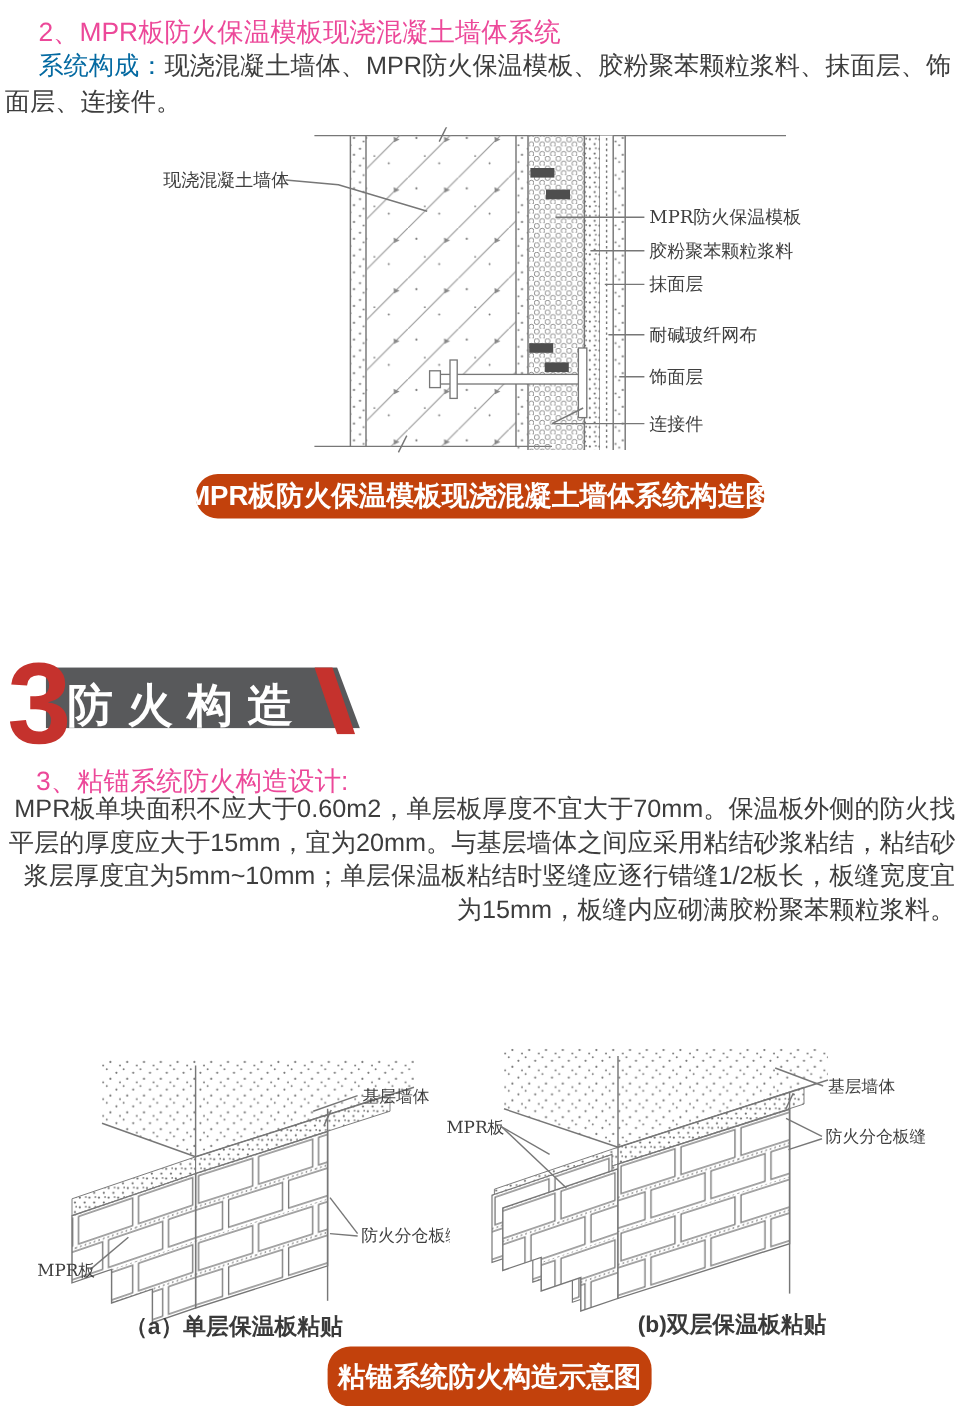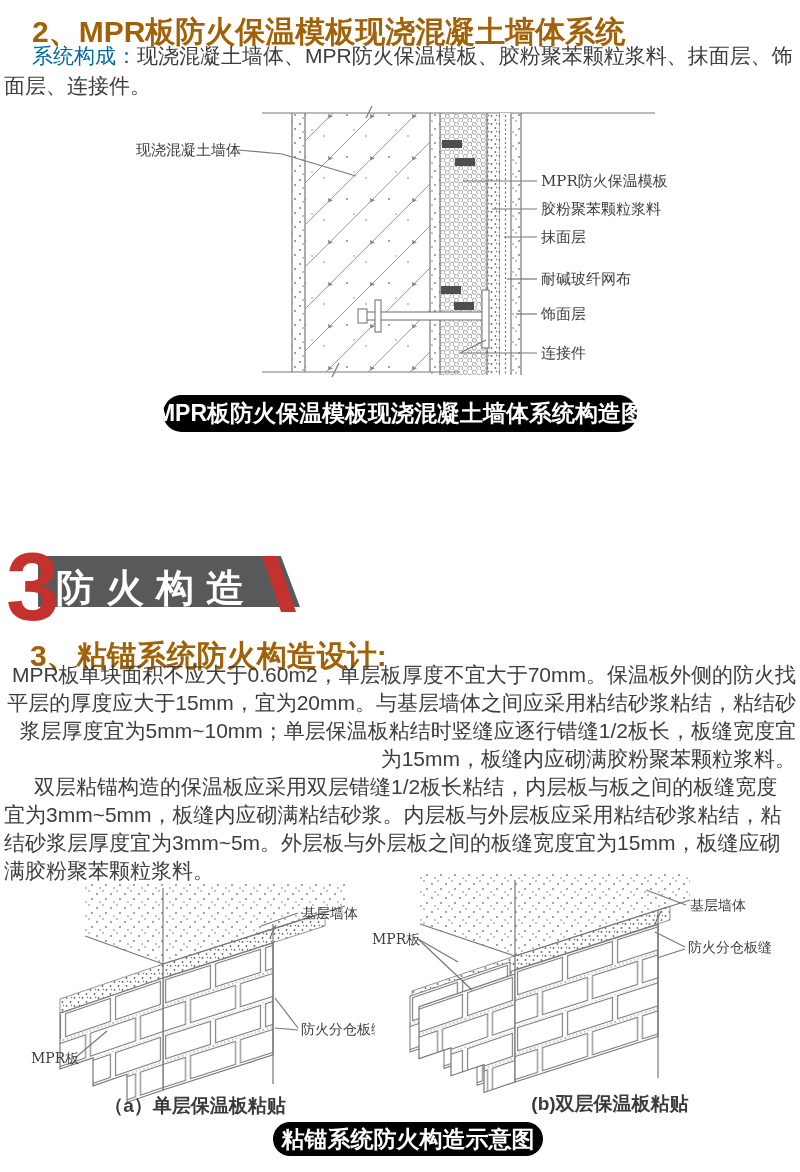--- a/index.html
+++ b/index.html
@@ -1,22 +1,22 @@
 <!DOCTYPE html>
 <html><head>
 <meta charset="utf-8">
 <style>
   html,body{margin:0;padding:0;background:#ffffff;}
   .page{position:relative;width:800px;height:1172px;background:#ffffff;overflow:hidden;
         font-family:"Liberation Sans",sans-serif;color:#3d3d3d;}
   .abs{position:absolute;}
-  .h-red{font-size:30px;font-weight:bold;color:#a16207;white-space:nowrap;}
+  .h-red{font-size:22px;font-weight:normal;color:#ec4899;white-space:nowrap;}
   .body-txt{font-size:21px;line-height:30px;color:#3d3d3d;width:792px;}
   .lead-red{color:#0369a1;}
-  .pill{background:#000000;color:#ffffff;font-weight:bold;display:flex;align-items:center;
+  .pill{background:#c2410c;color:#ffffff;font-weight:bold;display:flex;align-items:center;
         justify-content:center;border-radius:19px;white-space:nowrap;}
   .banner-gray{background:#58595b;clip-path:polygon(0 0,92.7% 0,100% 100%,0 100%);}
   .banner-red{background:#c5322d;clip-path:polygon(5.3% 0,44.7% 0,94.7% 100%,55.3% 100%);}
   .banner-num{font-size:96px;line-height:76px;font-weight:bold;color:#c5322d;}
   .banner-title{font-size:38px;font-weight:bold;color:#ffffff;letter-spacing:12px;white-space:nowrap;}
   .diag-label{font-family:"DejaVu Serif",serif;font-size:15px;fill:#3f3f3f;}
   .diag-label-sm{font-family:"DejaVu Serif",serif;font-size:14px;fill:#3f3f3f;}
   .diag-caption{font-family:"Liberation Sans",sans-serif;font-size:19px;font-weight:bold;fill:#3a3a3a;}
   svg line,svg polyline,svg path.ln{stroke:#777;stroke-width:1.2;fill:none;}
 </style>
@@ -126,21 +126,20 @@
 
 
   <div class="abs banner-gray" style="left:38px;top:556px;width:262px;height:51px;"></div>
   <div class="abs banner-red" style="left:260px;top:556px;width:38px;height:56px;"></div>
   <div class="abs banner-num" style="left:6px;top:549px;">3</div>
   <div class="abs banner-title" style="left:56px;top:563px;">防火构造</div>
 
   <div class="abs h-red" style="left:30px;top:636px;">3、粘锚系统防火构造设计:</div>
 
   <div class="abs body-txt" style="left:4px;top:661px;line-height:28px;text-align:right;">MPR板单块面积不应大于0.60m2，单层板厚度不宜大于70mm。保温板外侧的防火找平层的厚度应大于15mm，宜为20mm。与基层墙体之间应采用粘结砂浆粘结，粘结砂浆层厚度宜为5mm~10mm；单层保温板粘结时竖缝应逐行错缝1/2板长，板缝宽度宜为15mm，板缝内应砌满胶粉聚苯颗粒浆料。</div>
-  <div class="abs body-txt" style="left:4px;top:773px;line-height:28px;text-indent:30px;">双层粘锚构造的保温板应采用双层错缝1/2板长粘结，内层板与板之间的板缝宽度宜为3mm~5mm，板缝内应砌满粘结砂浆。内层板与外层板应采用粘结砂浆粘结，粘结砂浆层厚度宜为3mm~5m。外层板与外层板之间的板缝宽度宜为15mm，板缝应砌满胶粉聚苯颗粒浆料。</div>
 
   <svg class="abs" style="left:25px;top:876px;" width="350" height="244" viewBox="0 0 350 244">
 
     <polygon points="138,88 320,30 320,6 60,6 60,60" fill="url(#pSpeckle)"></polygon>
     <line x1="138" y1="88" x2="320" y2="30" stroke="#888" stroke-width="1"></line>
     <line x1="138" y1="88" x2="60" y2="60" stroke="#888" stroke-width="1"></line>
     <line x1="138" y1="12" x2="138" y2="88" stroke="#888" stroke-width="1"></line>
 
     <polygon points="138,88 300,36 300,50 138,102" fill="url(#pSpeckleD)" stroke="#777" stroke-width="0.8"></polygon>
     <polygon points="138,88 35,123 35,137 138,102" fill="url(#pSpeckleD)" stroke="#777" stroke-width="0.8"></polygon>
@@ -192,15 +191,15 @@
     <line x1="58" y1="73" x2="112" y2="124"></line>
     <text x="12" y="78" class="diag-label-sm">MPR板</text>
     <line x1="326" y1="39" x2="286" y2="24"></line>
     <text x="330" y="44" class="diag-label-sm">基层墙体</text>
     <line x1="325" y1="81" x2="295" y2="66"></line>
     <line x1="325" y1="83" x2="297" y2="92"></line>
     <text x="328" y="86" class="diag-label-sm">防火分仓板缝</text>
     <text x="250" y="244" class="diag-caption" text-anchor="middle">(b)双层保温板粘贴</text>
   </svg>
 
-  <div class="abs pill" style="left:273px;top:1122px;width:270px;height:34px;font-size:23px;">粘锚系统防火构造示意图</div>
+  <div class="abs pill" style="left:273px;top:1122px;width:270px;height:50px;font-size:23px;">粘锚系统防火构造示意图</div>
 
 </div>
 
 </body></html>

